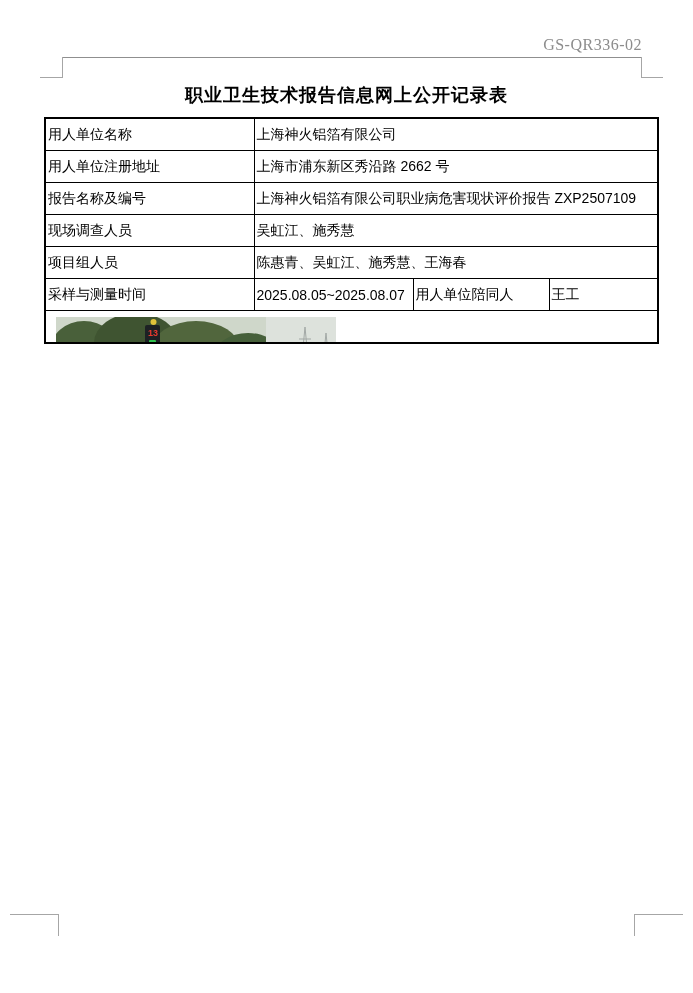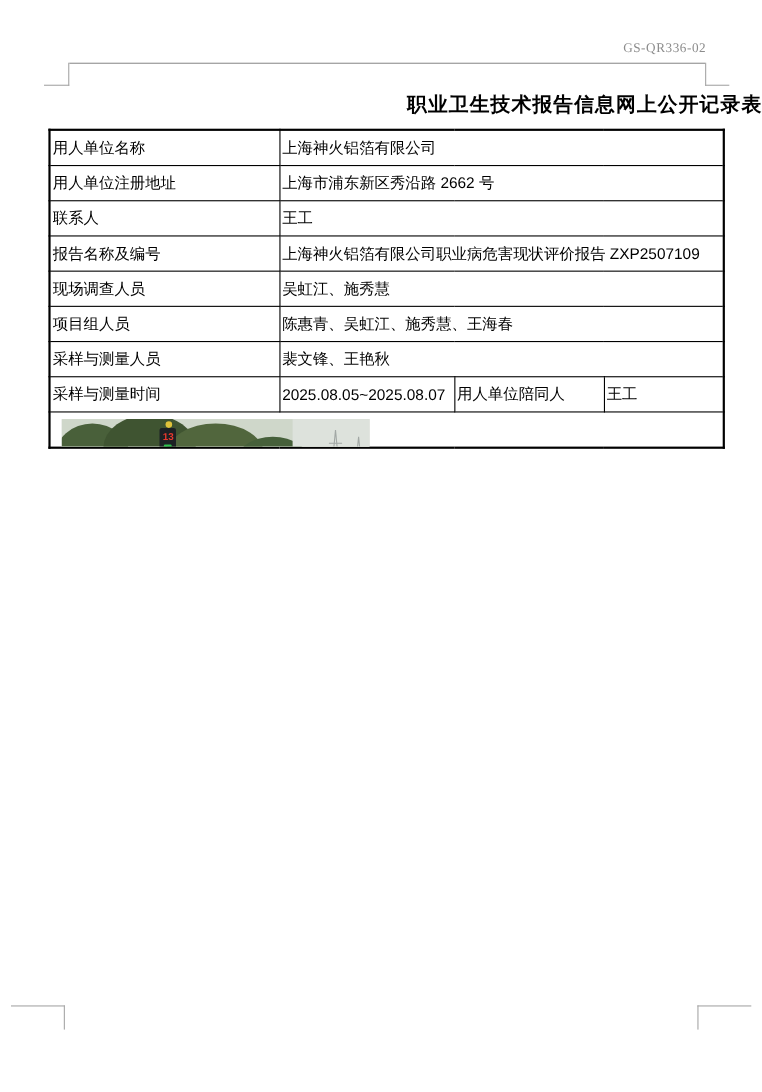--- a/index.html
+++ b/index.html
@@ -5,24 +5,24 @@
   html,body{margin:0;padding:0;}
   body{
     width:693px;height:993px;position:relative;background:#ffffff;overflow:hidden;
     font-family:"Liberation Sans","DejaVu Sans",sans-serif;color:#000;
   }
   
   .mark{position:absolute;background:#a6a6a6;}
   .rule{position:absolute;background:#8f8f8f;}
   .doc-code{
     position:absolute;top:36px;left:420px;width:222px;text-align:right;
-    font-family:"Liberation Serif","DejaVu Serif",serif;font-size:12px;color:#8c8c8c;letter-spacing:.5px;
+    font-family:"Liberation Serif","DejaVu Serif",serif;font-size:16px;color:#8c8c8c;letter-spacing:.5px;
   }
   .page-title{
-    position:absolute;top:83px;left:0;width:693px;text-align:right;
+    position:absolute;top:83px;left:0;width:693px;text-align:center;
     font-size:18px;font-weight:bold;letter-spacing:1px;
   }
   
   table.report{
     position:absolute;left:44px;top:117px;width:613px;
     border-collapse:collapse;table-layout:fixed;border:2px solid #000;
   }
   table.report td{
     border:1px solid #000;text-align:left;vertical-align:middle;
     font-size:14px;padding:0 2px;height:31px;overflow:hidden;white-space:nowrap;
@@ -60,38 +60,30 @@
   <tbody>
       <tr>
     <td>用人单位名称</td>
     <td colspan="3">上海神火铝箔有限公司</td>
   </tr>
   <tr>
     <td>用人单位注册地址</td>
     <td colspan="3">上海市浦东新区秀沿路 2662 号</td>
   </tr>
   <tr>
-    <td>联系人</td>
-    <td colspan="3">王工</td>
-  </tr>
-  <tr>
     <td>报告名称及编号</td>
     <td colspan="3">上海神火铝箔有限公司职业病危害现状评价报告 ZXP2507109</td>
   </tr>
   <tr>
     <td>现场调查人员</td>
     <td colspan="3">吴虹江、施秀慧</td>
   </tr>
   <tr>
     <td>项目组人员</td>
     <td colspan="3">陈惠青、吴虹江、施秀慧、王海春</td>
-  </tr>
-  <tr>
-    <td>采样与测量人员</td>
-    <td colspan="3">裴文锋、王艳秋</td>
   </tr>
   <tr>
     <td>采样与测量时间</td>
     <td>2025.08.05~2025.08.07</td>
     <td>用人单位陪同人</td>
     <td>王工</td>
   </tr>
   <tr>
     <td colspan="4" class="photo-cell">
 

